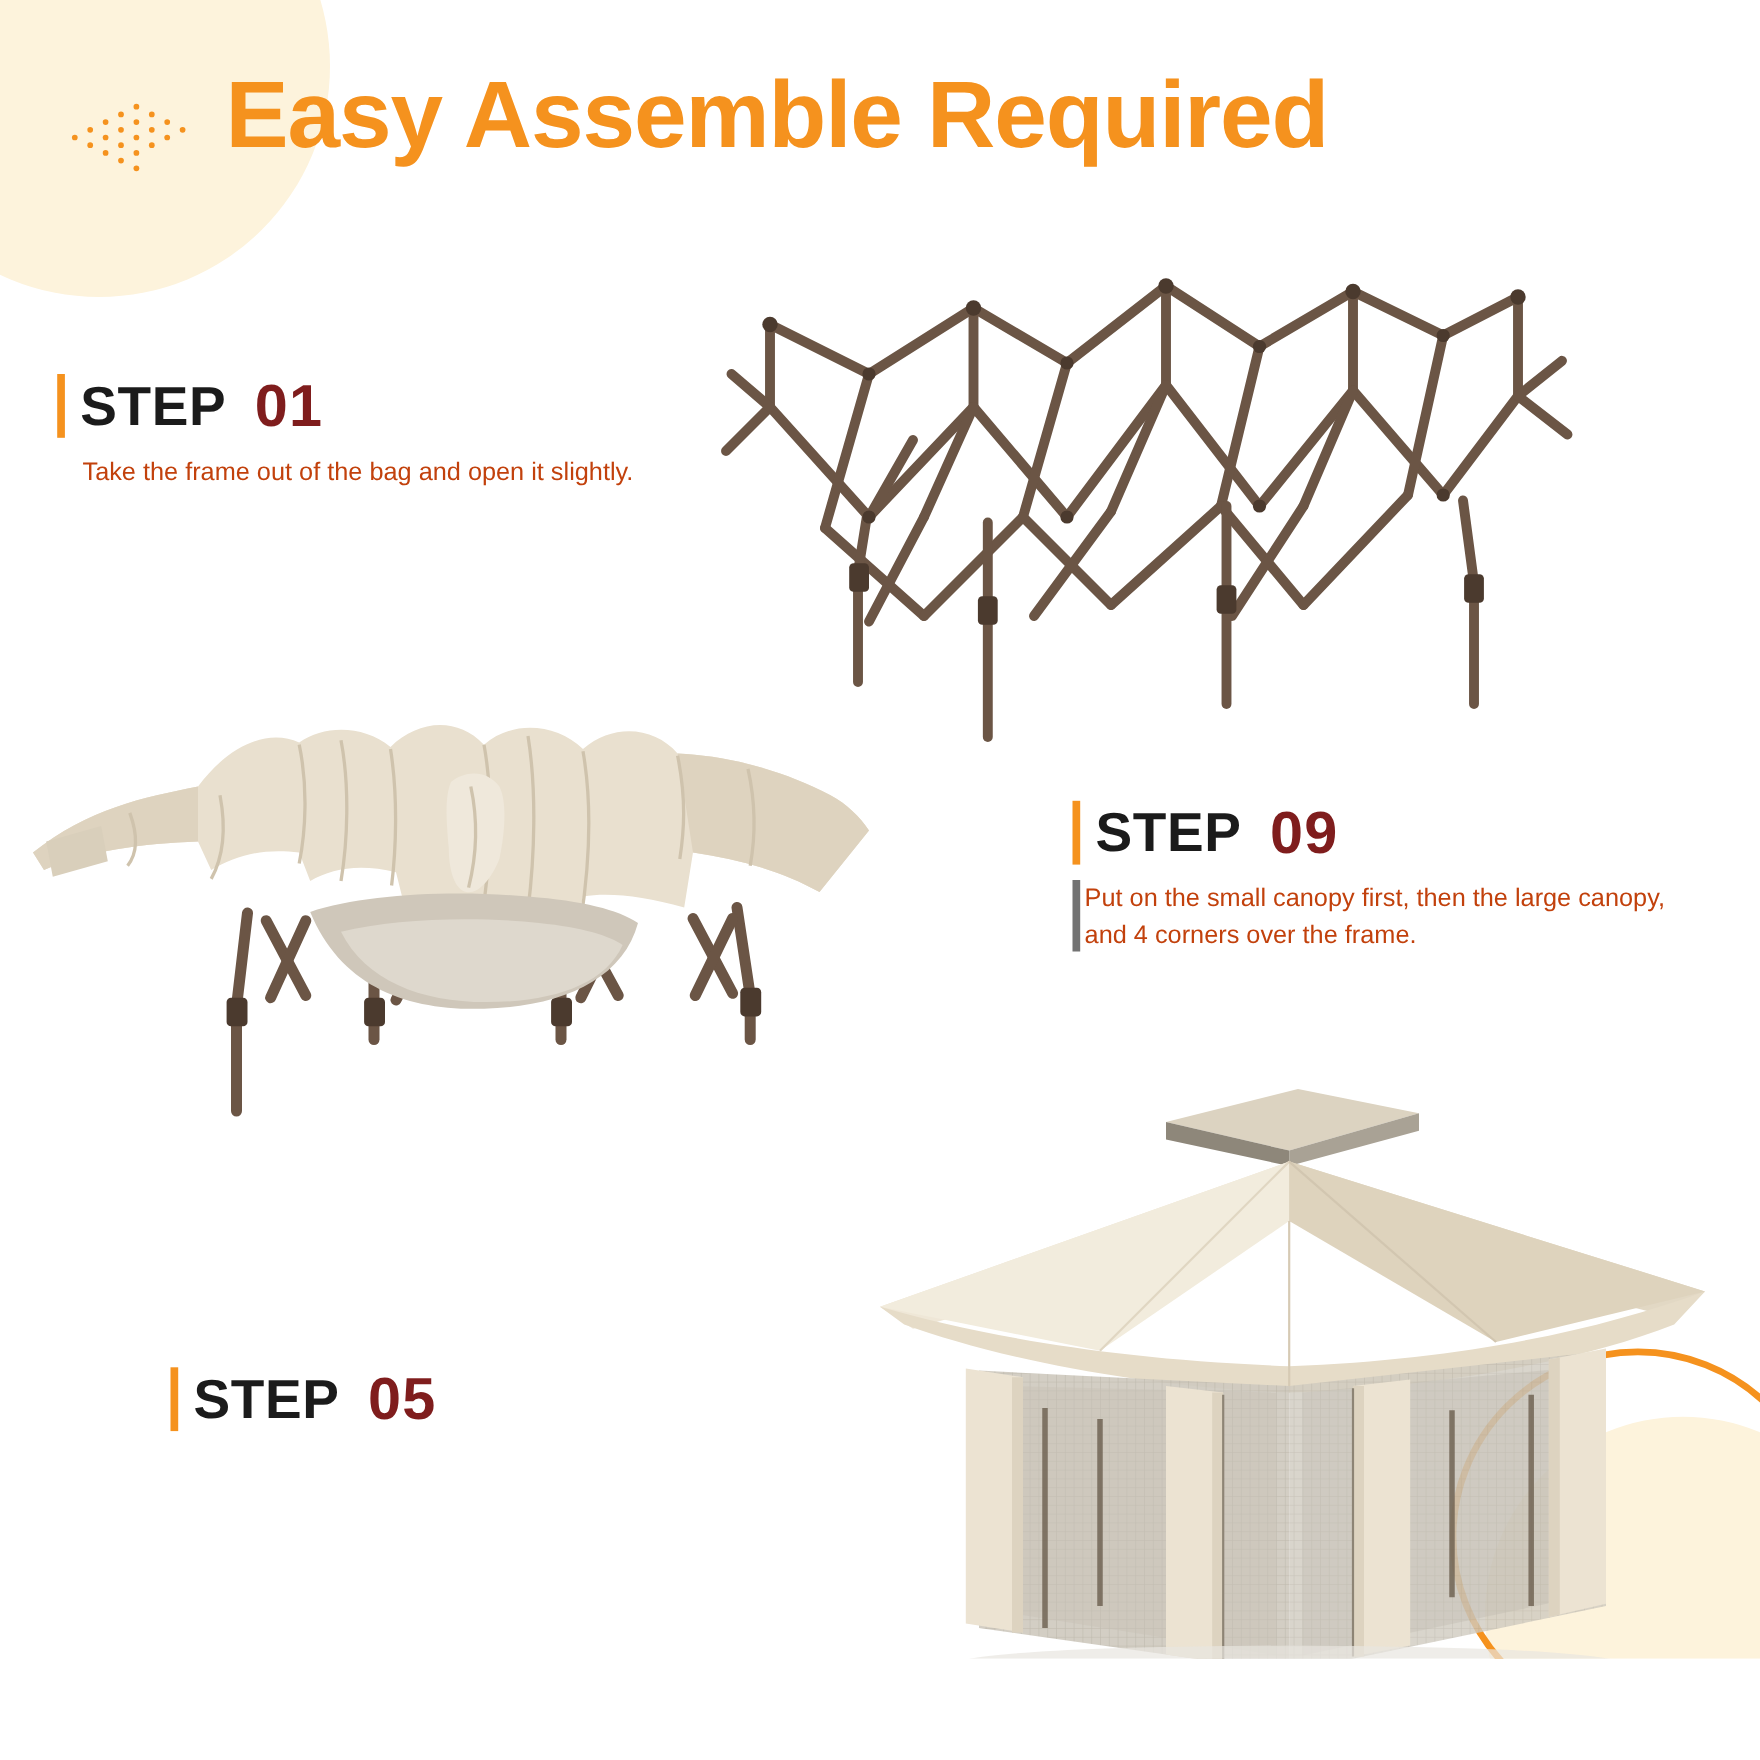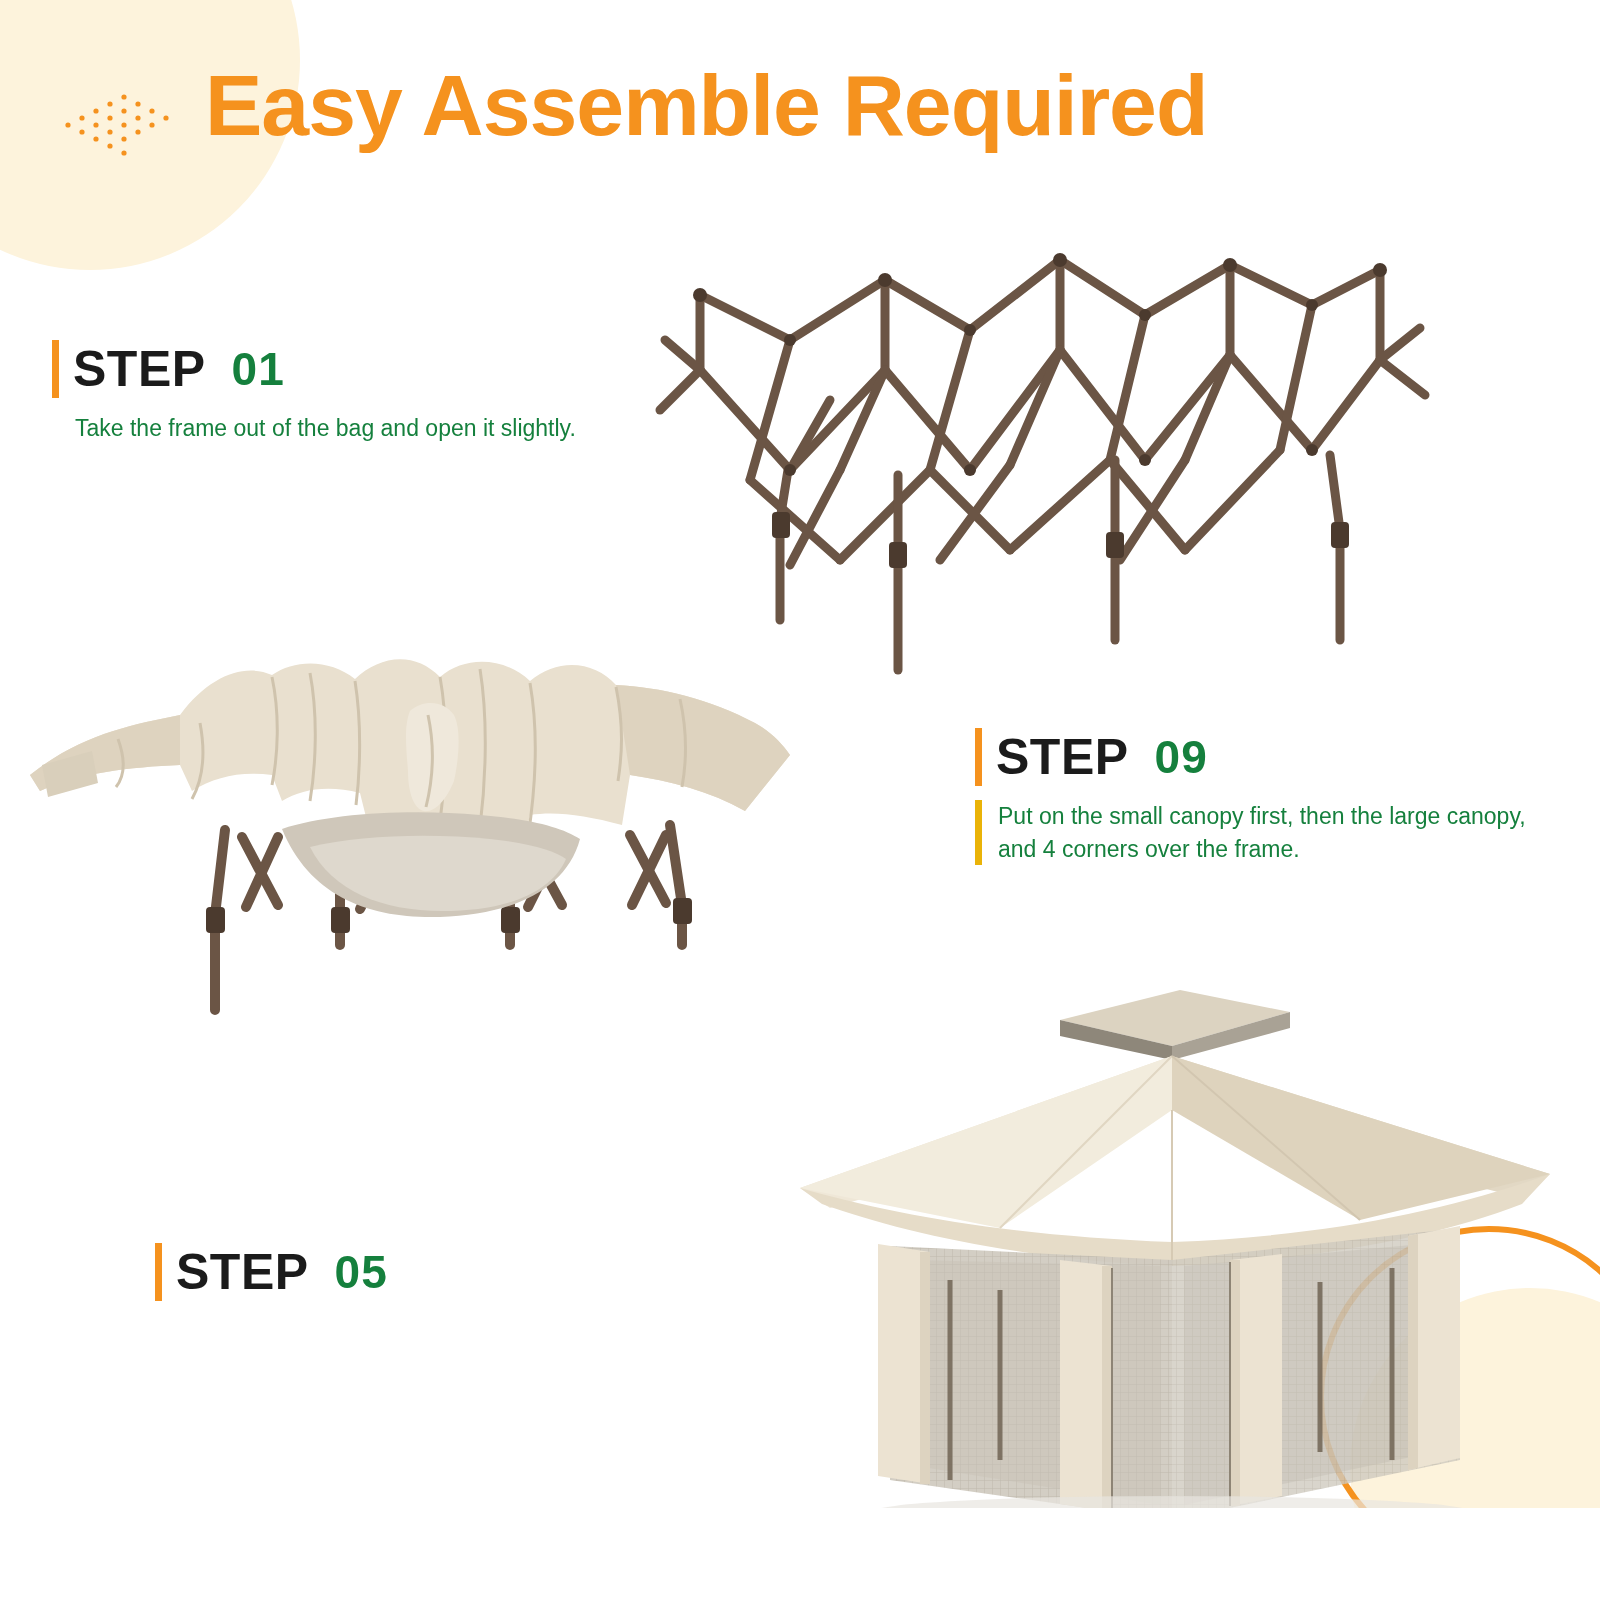--- a/index.html
+++ b/index.html
@@ -79,37 +79,37 @@
     padding-left: 14px;
     height: 58px;
   }
   .step-word {
     font-size: 50px;
     font-weight: bold;
     color: #1b1b1b;
     letter-spacing: 0.5px;
   }
   .step-num {
-    font-size: 46px;
+    font-size: 54px;
     font-weight: bold;
-    color: #15803d;
+    color: #7f1d1d;
     margin-left: 26px;
     letter-spacing: 1px;
   }
   .step-desc {
     margin-top: 14px;
     padding-left: 23px;
     font-size: 23px;
     line-height: 1.42;
-    color: #15803d;
+    color: #c2410c;
     max-width: 560px;
   }
   .step-desc.bar {
-    border-left: 7px solid #eab308;
-    padding-left: 16px;
+    border-left: 7px solid #737373;
+    padding-left: 4px;
     margin-left: 0;
   }
 
   #step1 { left: 52px;  top: 340px; }
   #step2 { left: 975px; top: 728px; }
   #step3 { left: 155px; top: 1243px; }
 
   
   .illo {
     position: absolute;

